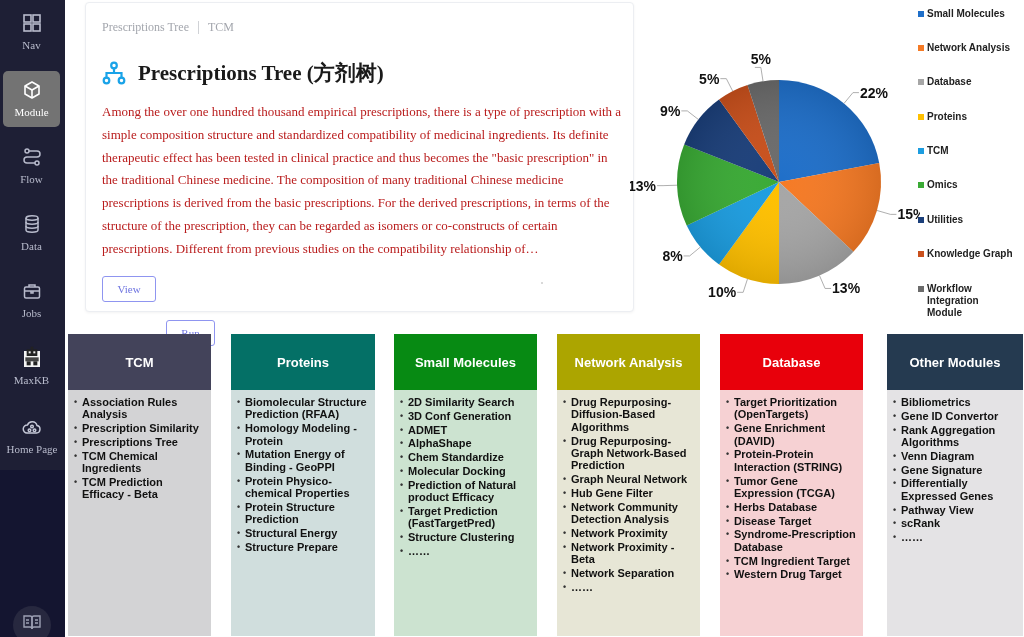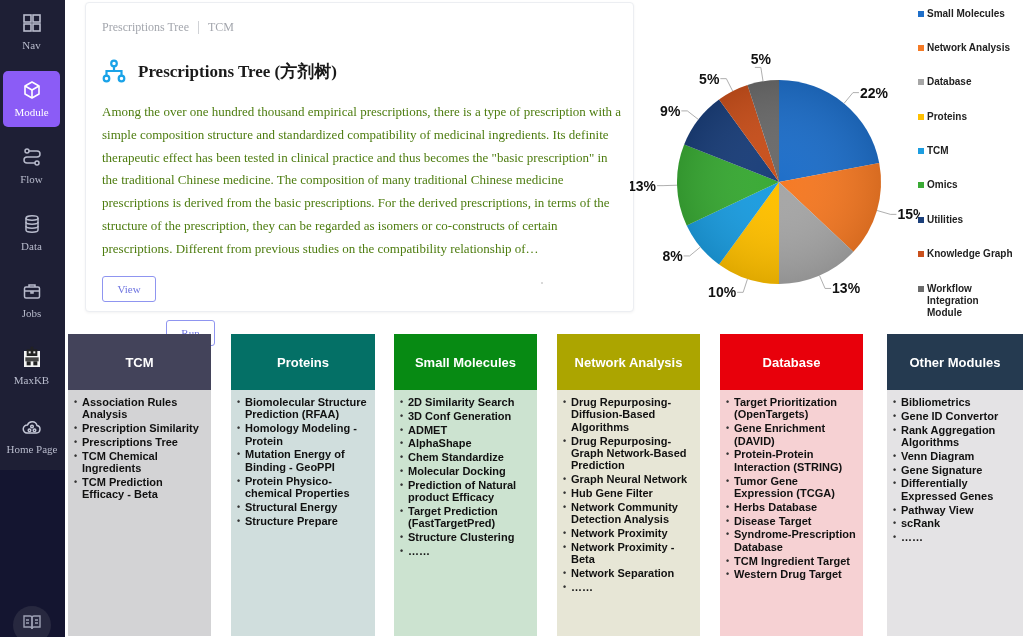--- a/index.html
+++ b/index.html
@@ -3,34 +3,34 @@
 <meta charset="utf-8">
 <style>
   * { box-sizing: border-box; margin: 0; padding: 0; }
   html, body { width: 1024px; height: 637px; overflow: hidden; background: #ffffff; }
   body { position: relative; font-family: "Liberation Sans", sans-serif; }
 
   
   .sidebar { position: absolute; left: 0; top: 0; width: 65px; height: 514px; background: #1e1f35; }
   .sidebar .lower { position: absolute; left: 0; top: 470px; width: 65px; height: 167px; background: #141530; }
   .nav-item { position: absolute; left: 3px; width: 57px; height: 56px; display: flex; flex-direction: column; align-items: center; justify-content: center; border-radius: 5px; color: #b8bbcc; font-family: "Liberation Serif", serif; font-size: 11px; }
-  .nav-item.active { background: #8b5cf6; color: #ffffff; }
+  .nav-item.active { background: #737373; color: #ffffff; }
   .nav-item svg { width: 20px; height: 20px; margin-bottom: 6px; }
   .nav-item .label { line-height: 12px; white-space: nowrap; }
   .robot { width: 16px; height: 16px; background: #f4f4f4; margin-bottom: 7px; display: flex; align-items: center; justify-content: center; }
   .book-btn { position: absolute; left: 13px; top: 606px; width: 38px; height: 38px; border-radius: 50%; background: #27283f; display: flex; align-items: flex-start; justify-content: center; padding-top: 8px; }
 
   
   .card { position: absolute; left: 85px; top: 2px; width: 549px; height: 310px; background: #ffffff; border: 1px solid #eceef2; border-radius: 4px; box-shadow: 0 1px 3px rgba(0,0,0,0.05); }
   .breadcrumb { position: absolute; left: 16px; top: 17px; font-family: "Liberation Serif", serif; font-size: 12px; color: #a3a6ad; display: flex; align-items: center; }
   .breadcrumb .sep { display: inline-block; width: 1px; height: 13px; background: #d0d2d6; margin: 0 9px; }
   .title-row { position: absolute; left: 16px; top: 56px; display: flex; align-items: center; }
   .title-row svg { width: 24px; height: 24px; margin-right: 12px; }
-  .title { font-family: "Liberation Serif", serif; font-weight: bold; font-size: 17px; color: #1a1a1a; }
-  .desc { position: absolute; left: 16px; top: 98px; width: 520px; font-family: "Liberation Serif", serif; font-size: 13px; line-height: 22.8px; color: #4d7c0f; }
+  .title { font-family: "Liberation Serif", serif; font-weight: bold; font-size: 21px; color: #1a1a1a; }
+  .desc { position: absolute; left: 16px; top: 98px; width: 520px; font-family: "Liberation Serif", serif; font-size: 13px; line-height: 22.8px; color: #b91c1c; }
   .btn { position: absolute; top: 273px; height: 26px; border: 1px solid #8f95f0; border-radius: 3px; background: #ffffff; color: #6d73e0; font-family: "Liberation Serif", serif; font-size: 11px; display: flex; align-items: center; justify-content: center; }
   .btn.view { left: 16px; width: 54px; }
   .btn.run { left: 80px; width: 49px; margin-top: 44px; }
   .dot { position: absolute; left: 455px; top: 279px; width: 2px; height: 2px; background: #ccc; border-radius: 50%; }
 
   
   .chart-svg { position: absolute; left: 630px; top: 0; width: 290px; height: 320px; }
   .legend { position: absolute; left: 918px; top: 0; width: 106px; }
   .legend-item { position: absolute; left: 0; display: flex; align-items: flex-start; font-size: 10px; font-weight: bold; color: #222; line-height: 12px; }
   .legend-item .sw { width: 6px; height: 6px; margin-top: 3px; margin-right: 3px; flex: none; }
@@ -248,20 +248,21 @@
       </div>
     </div>
     <div class="col" style="left: 231px; width: 144px;">
       <div class="head" style="background: rgb(4, 112, 102);">Proteins</div>
       <div class="body" style="background: rgb(208, 222, 221);">
         <ul>
           <li>Biomolecular Structure Prediction (RFAA)</li>
           <li>Homology Modeling - Protein</li>
           <li>Mutation Energy of Binding - GeoPPI</li>
           <li>Protein Physico-chemical Properties</li>
+          <li>Protein Structure Prediction</li>
           <li>Structural Energy</li>
           <li>Structure Prepare</li>
         </ul>
       </div>
     </div>
     <div class="col" style="left: 394px; width: 143px;">
       <div class="head" style="background: rgb(7, 138, 19);">Small Molecules</div>
       <div class="body" style="background: rgb(204, 227, 208);">
         <ul>
           <li>2D Similarity Search</li>

